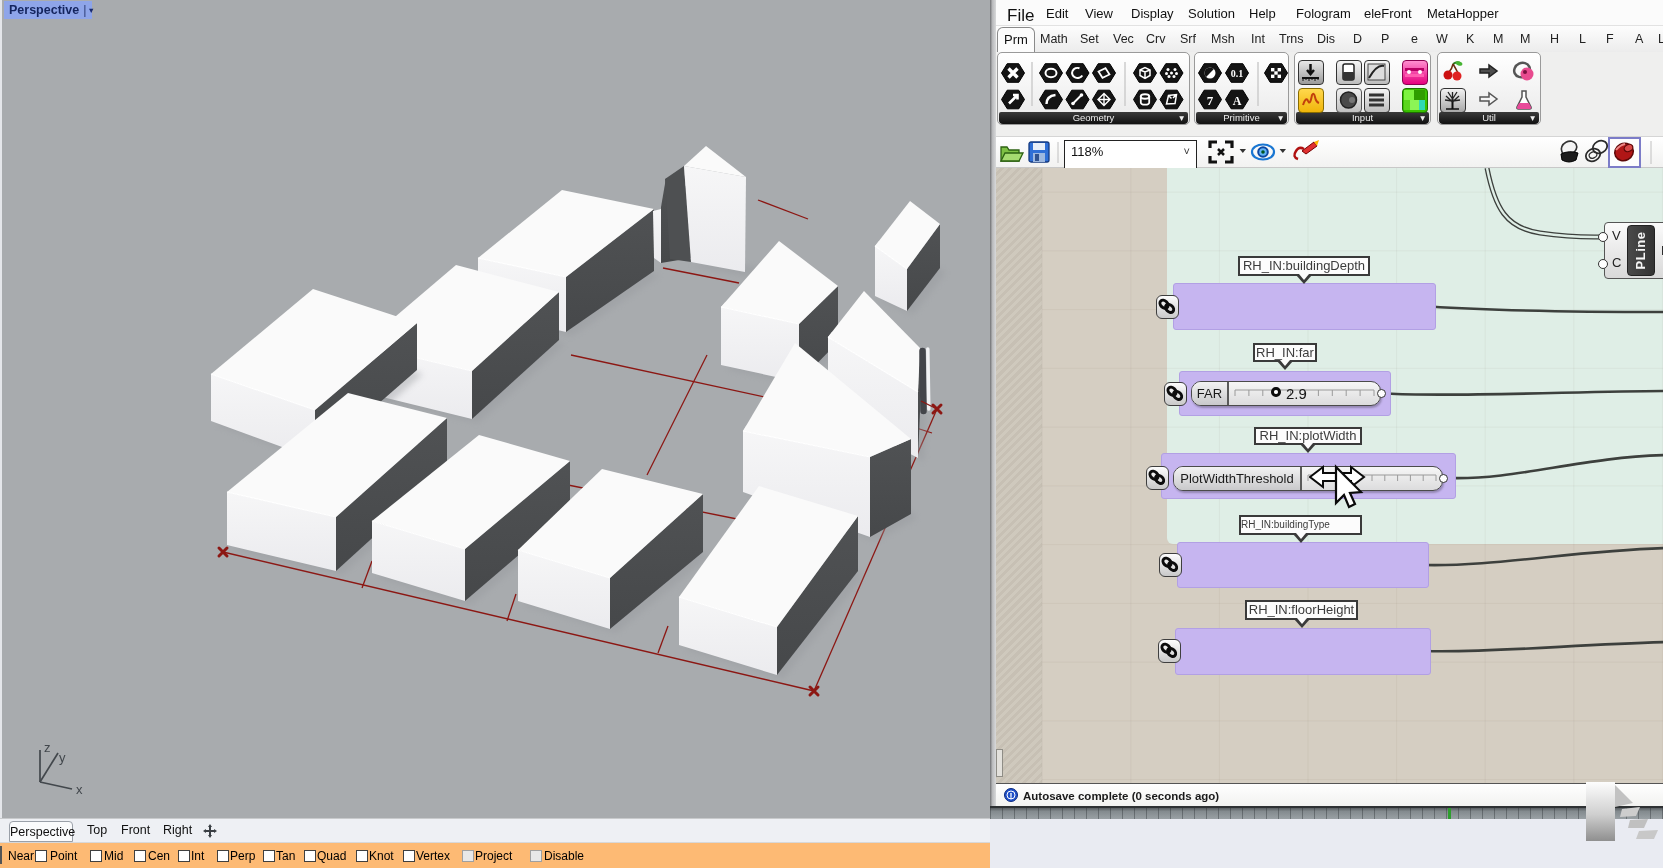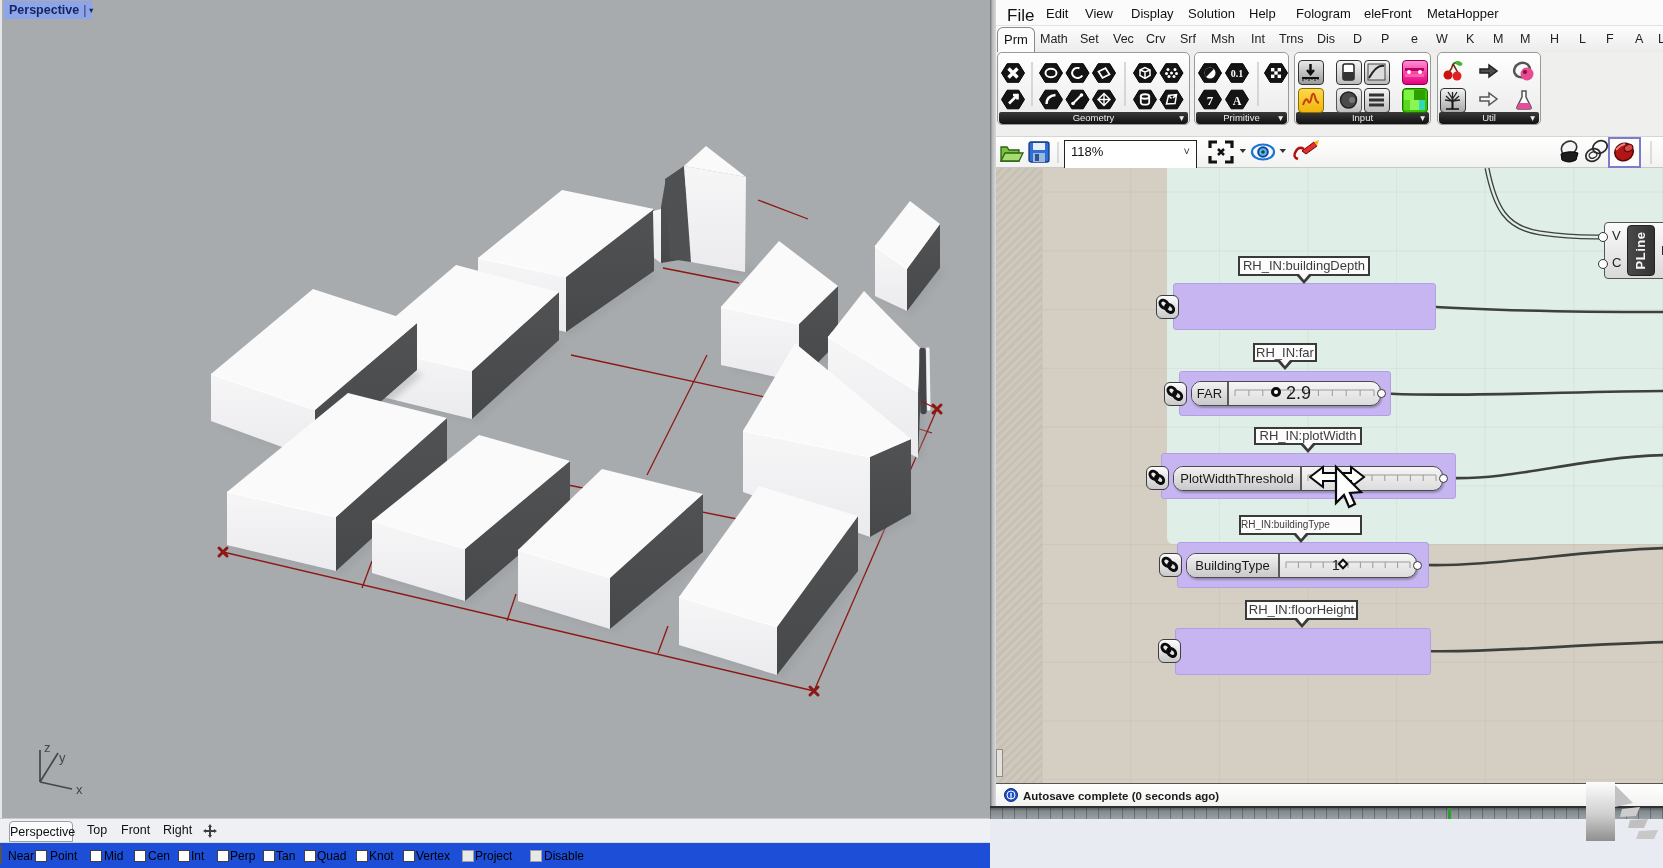--- a/index.html
+++ b/index.html
@@ -427,21 +427,21 @@
             <line x1="47.7" y1="8" x2="47.7" y2="14" stroke="#9a9a9a" stroke-width="1"></line>
             <line x1="61.6" y1="8" x2="61.6" y2="14" stroke="#9a9a9a" stroke-width="1"></line>
             <line x1="75.5" y1="8" x2="75.5" y2="14" stroke="#9a9a9a" stroke-width="1"></line>
             <line x1="89.4" y1="8" x2="89.4" y2="14" stroke="#9a9a9a" stroke-width="1"></line>
             <line x1="103.3" y1="8" x2="103.3" y2="14" stroke="#9a9a9a" stroke-width="1"></line>
             <line x1="117.2" y1="8" x2="117.2" y2="14" stroke="#9a9a9a" stroke-width="1"></line>
             <line x1="131.1" y1="8" x2="131.1" y2="14" stroke="#9a9a9a" stroke-width="1"></line>
             <line x1="145.0" y1="8" x2="145.0" y2="14" stroke="#9a9a9a" stroke-width="1"></line>
           </svg>
           <div style="position:absolute;left:79px;top:5.0px;width:9.5px;height:9.5px;background:#fff;border:3.2px solid #0d0d0d;border-radius:50%"></div>
-          <div style="position:absolute;left:94px;top:0;height:23px;display:flex;align-items:center;font-size:18px;color:#1a1a1a">2.9</div>
+          <div style="position:absolute;left:94px;top:0;height:23px;display:flex;align-items:center;font-size:15px;color:#1a1a1a">2.9</div>
           <div style="position:absolute;right:-6px;top:7.0px;width:9px;height:9px;background:#fff;border:1.5px solid #333;border-radius:50%"></div>
         </div>
         <div style="position:absolute;left:1155px;top:453px;width:295px;height:46px;background:#c6b5f0;border:1px solid #b2a0e4;border-radius:3px"></div>
         <div style="position:absolute;left:1248px;top:427px;width:108px;height:18px;background:#fcfcfc;border:2px solid #3a3a3a;box-sizing:border-box;font-size:13px;color:#3c3c3c;text-align:center;line-height:14px;white-space:nowrap">RH_IN:plotWidth</div>
         <div style="position:absolute;left:1294.0px;top:444px;width:0;height:0;border-left:8px solid transparent;border-right:8px solid transparent;border-top:9px solid #3a3a3a"></div>
         <div style="position:absolute;left:1297.0px;top:443px;width:0;height:0;border-left:5px solid transparent;border-right:5px solid transparent;border-top:6px solid #fcfcfc;z-index:3"></div>
         <div style="position:absolute;left:1140px;top:466px;width:23px;height:24px;background:linear-gradient(180deg,#fdfdfd,#c9c9c9);border:1.5px solid #3f3f3f;border-radius:6px;box-sizing:border-box"><svg width="20" height="21" viewBox="0 0 20 21">
             <g fill="none" stroke="#0c0c0c">
               <ellipse cx="7" cy="8.2" rx="4.6" ry="3.4" stroke-width="3" transform="rotate(45 7 8.2)"></ellipse>
               <ellipse cx="12.6" cy="12.4" rx="4.6" ry="3.4" stroke-width="3" transform="rotate(45 12.6 12.4)"></ellipse>
@@ -470,40 +470,20 @@
         <div style="position:absolute;left:1171px;top:542px;width:252px;height:46px;background:#c6b5f0;border:1px solid #b2a0e4;border-radius:3px"></div>
         <div style="position:absolute;left:1233px;top:515px;width:123px;height:20px;background:#fcfcfc;border:2px solid #3a3a3a;box-sizing:border-box;font-size:10px;color:#3c3c3c;text-align:left;line-height:16px;white-space:nowrap">RH_IN:buildingType</div>
         <div style="position:absolute;left:1286.5px;top:534px;width:0;height:0;border-left:8px solid transparent;border-right:8px solid transparent;border-top:9px solid #3a3a3a"></div>
         <div style="position:absolute;left:1289.5px;top:533px;width:0;height:0;border-left:5px solid transparent;border-right:5px solid transparent;border-top:6px solid #fcfcfc;z-index:3"></div>
         <div style="position:absolute;left:1153px;top:553px;width:23px;height:24px;background:linear-gradient(180deg,#fdfdfd,#c9c9c9);border:1.5px solid #3f3f3f;border-radius:6px;box-sizing:border-box"><svg width="20" height="21" viewBox="0 0 20 21">
             <g fill="none" stroke="#0c0c0c">
               <ellipse cx="7" cy="8.2" rx="4.6" ry="3.4" stroke-width="3" transform="rotate(45 7 8.2)"></ellipse>
               <ellipse cx="12.6" cy="12.4" rx="4.6" ry="3.4" stroke-width="3" transform="rotate(45 12.6 12.4)"></ellipse>
             </g>
           </svg></div>
-        <div style="position:absolute;left:1180px;top:552.5px;width:231px;height:25px;background:linear-gradient(180deg,#f6f6f6,#dcdcdd);border:1.5px solid #4b4b4b;border-radius:10px;box-sizing:border-box;box-shadow:1px 2px 2px rgba(0,0,0,0.25)">
-          <div style="position:absolute;left:0;top:0;bottom:0;width:93px;background:linear-gradient(180deg,#f2f2f2,#c9c9cb);border-right:2px solid #5a5a5a;border-radius:9px 0 0 9px;display:flex;align-items:center;justify-content:center;font-size:13px;color:#1a1a1a">BuildingType</div>
-          <svg style="position:absolute;left:93px;top:0" width="136px" height="22px">
-            <line x1="6" y1="8" x2="130" y2="8" stroke="#9a9a9a" stroke-width="1"></line>
-            <line x1="6.0" y1="8" x2="6.0" y2="14" stroke="#9a9a9a" stroke-width="1"></line>
-            <line x1="18.4" y1="8" x2="18.4" y2="14" stroke="#9a9a9a" stroke-width="1"></line>
-            <line x1="30.8" y1="8" x2="30.8" y2="14" stroke="#9a9a9a" stroke-width="1"></line>
-            <line x1="43.2" y1="8" x2="43.2" y2="14" stroke="#9a9a9a" stroke-width="1"></line>
-            <line x1="55.6" y1="8" x2="55.6" y2="14" stroke="#9a9a9a" stroke-width="1"></line>
-            <line x1="68.0" y1="8" x2="68.0" y2="14" stroke="#9a9a9a" stroke-width="1"></line>
-            <line x1="80.4" y1="8" x2="80.4" y2="14" stroke="#9a9a9a" stroke-width="1"></line>
-            <line x1="92.8" y1="8" x2="92.8" y2="14" stroke="#9a9a9a" stroke-width="1"></line>
-            <line x1="105.2" y1="8" x2="105.2" y2="14" stroke="#9a9a9a" stroke-width="1"></line>
-            <line x1="117.6" y1="8" x2="117.6" y2="14" stroke="#9a9a9a" stroke-width="1"></line>
-            <line x1="130.0" y1="8" x2="130.0" y2="14" stroke="#9a9a9a" stroke-width="1"></line>
-          </svg>
-          <div style="position:absolute;left:152px;top:6.0px;width:8px;height:8px;background:#f2f2f2;border:2px solid #0d0d0d;transform:rotate(45deg)"></div>
-          <div style="position:absolute;left:145px;top:0;height:23px;display:flex;align-items:center;font-size:14px;color:#1a1a1a">1</div>
-          <div style="position:absolute;right:-6px;top:7.0px;width:9px;height:9px;background:#fff;border:1.5px solid #333;border-radius:50%"></div>
-        </div>
         <div style="position:absolute;left:1169px;top:628px;width:256px;height:47px;background:#c6b5f0;border:1px solid #b2a0e4;border-radius:3px"></div>
         <div style="position:absolute;left:1239px;top:600px;width:113px;height:20px;background:#fcfcfc;border:2px solid #3a3a3a;box-sizing:border-box;font-size:13px;color:#3c3c3c;text-align:center;line-height:16px;white-space:nowrap">RH_IN:floorHeight</div>
         <div style="position:absolute;left:1287.5px;top:619px;width:0;height:0;border-left:8px solid transparent;border-right:8px solid transparent;border-top:9px solid #3a3a3a"></div>
         <div style="position:absolute;left:1290.5px;top:618px;width:0;height:0;border-left:5px solid transparent;border-right:5px solid transparent;border-top:6px solid #fcfcfc;z-index:3"></div>
         <div style="position:absolute;left:1152px;top:639px;width:23px;height:24px;background:linear-gradient(180deg,#fdfdfd,#c9c9c9);border:1.5px solid #3f3f3f;border-radius:6px;box-sizing:border-box"><svg width="20" height="21" viewBox="0 0 20 21">
             <g fill="none" stroke="#0c0c0c">
               <ellipse cx="7" cy="8.2" rx="4.6" ry="3.4" stroke-width="3" transform="rotate(45 7 8.2)"></ellipse>
               <ellipse cx="12.6" cy="12.4" rx="4.6" ry="3.4" stroke-width="3" transform="rotate(45 12.6 12.4)"></ellipse>
             </g>
           </svg></div>
@@ -540,21 +520,21 @@
 <div class="abs" style="left:990px;top:819px;width:673px;height:49px;background:#e9ebf2"></div>
 <div class="abs" style="left:0;top:818px;width:990px;height:24px;background:#eef0f4;border-top:1px solid #c8cacc">
     <div class="abs" style="left:9px;top:2px;width:64px;height:21px;background:#fafbfc;border:1px solid #9aa0a8;border-radius:4px 4px 0 0;font-size:12.5px;color:#111;text-align:center;line-height:20px">Perspective</div>
     <span class="abs" style="left:87px;top:4px;font-size:12.5px;color:#111">Top</span>
     <span class="abs" style="left:121px;top:4px;font-size:12.5px;color:#111">Front</span>
     <span class="abs" style="left:163px;top:4px;font-size:12.5px;color:#111">Right</span>
     <svg class="abs" width="14" height="14" style="left:203px;top:5px">
       <path d="M7 0 L9 3 L8 3 L8 6 L11 6 L11 5 L14 7 L11 9 L11 8 L8 8 L8 11 L9 11 L7 14 L5 11 L6 11 L6 8 L3 8 L3 9 L0 7 L3 5 L3 6 L6 6 L6 3 L5 3 Z" fill="#3a3f44"></path>
     </svg>
   </div>
-<div class="abs" style="left:0;top:842px;width:990px;height:26px;background:#1d4ed8;border-top:1px solid #d8d8d8;font-size:12px;color:#000">
+<div class="abs" style="left:0;top:842px;width:990px;height:26px;background:#fdba74;border-top:1px solid #d8d8d8;font-size:12px;color:#000">
     <div class="abs" style="left:0;top:3px;width:2px;height:18px;background:#555"></div>
     <span class="abs" style="left:8px;top:6px">Near</span>
     <div class="abs" style="left:35px;top:7px;width:11.5px;height:11.5px;background:#fff;border:1.4px solid #404040"></div>
     <span class="abs" style="left:50px;top:6px">Point</span>
     <div class="abs" style="left:90px;top:7px;width:11.5px;height:11.5px;background:#fff;border:1.4px solid #404040"></div>
     <span class="abs" style="left:104px;top:6px">Mid</span>
     <div class="abs" style="left:134px;top:7px;width:11.5px;height:11.5px;background:#fff;border:1.4px solid #404040"></div>
     <span class="abs" style="left:148px;top:6px">Cen</span>
     <div class="abs" style="left:178px;top:7px;width:11.5px;height:11.5px;background:#fff;border:1.4px solid #404040"></div>
     <span class="abs" style="left:191px;top:6px">Int</span>

